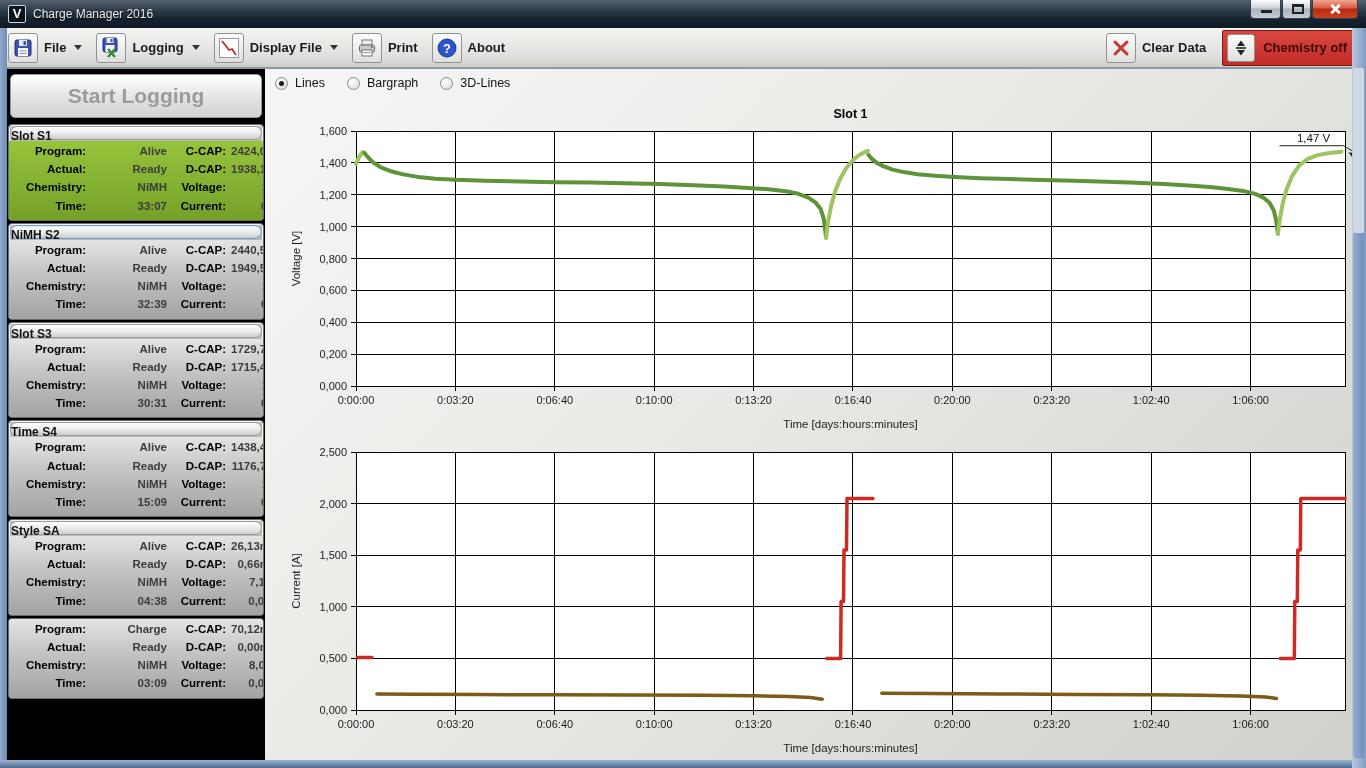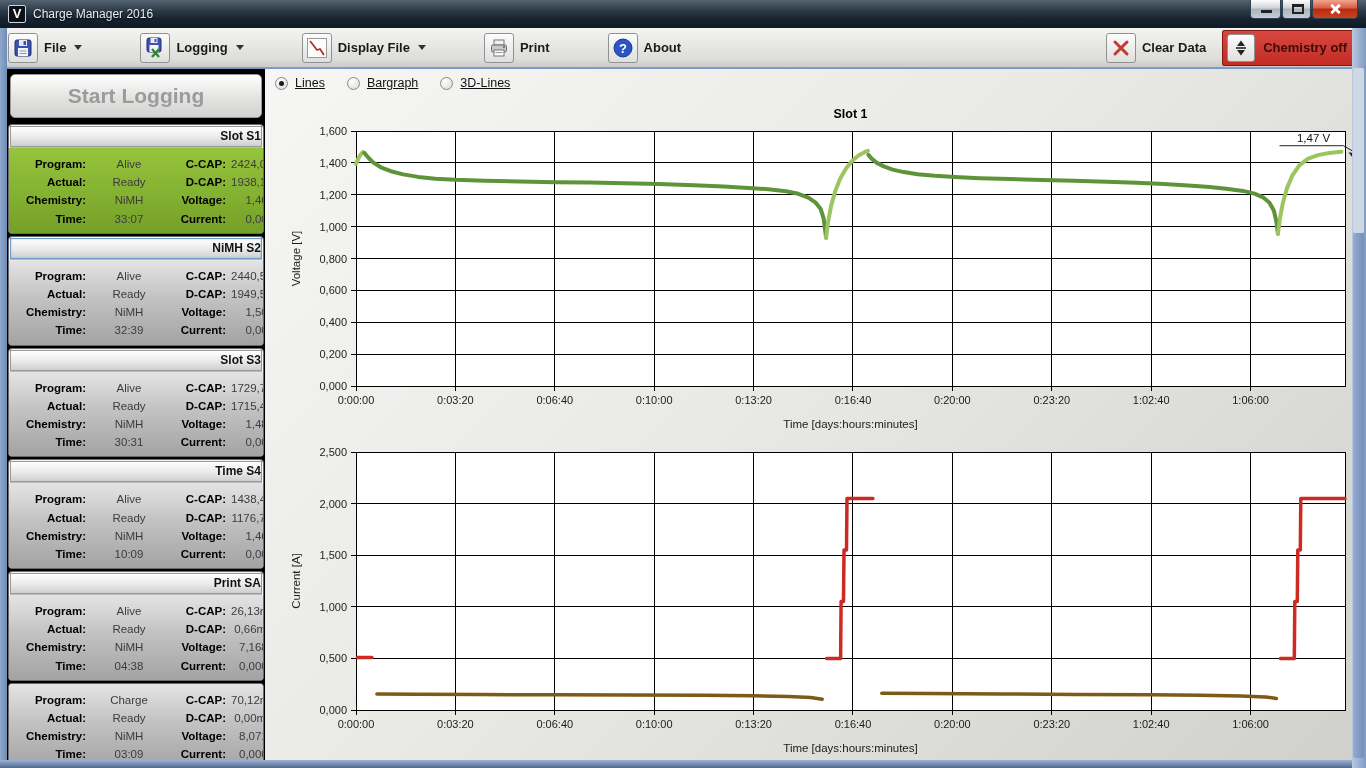--- a/index.html
+++ b/index.html
@@ -30,54 +30,54 @@
   .edge-b { position:absolute; left:0; bottom:0; right:0; height:8px;
     background:linear-gradient(180deg,#9db4d4,#4e6档690 60%,#3d5272); background:linear-gradient(180deg,#9db4d4,#50688e); }
   .edge-r { position:absolute; right:0; top:28px; bottom:0; width:14px;
     background:linear-gradient(90deg,#b9c9de,#7f9ac2); }
   .scroll-track { position:absolute; right:2px; top:40px; width:11px; height:165px; background:#cfd9e6; border-radius:2px; }
   .scroll-thumb { position:absolute; right:2px; top:205px; width:11px; bottom:10px; background:linear-gradient(90deg,#96abd0,#7390bd); border-radius:2px; }
 
   
   .toolbar { position:absolute; left:0; top:28px; right:0; height:40px;
     background:linear-gradient(180deg,#f4f4f1,#dddedb 80%,#cbccc8);
-    border-bottom:1px solid #9a9a96; display:flex; align-items:center; padding:0 8px;gap:44px; }
+    border-bottom:1px solid #9a9a96; display:flex; align-items:center; padding:0 8px; }
   .tbtn { display:flex; align-items:center; gap:6px; margin-right:14px; cursor:default; }
   .tico { width:30px; height:30px; background:linear-gradient(180deg,#fcfcfc,#dfe0dd);
     border:1px solid #8f9290; border-radius:3px; display:flex; align-items:center; justify-content:center; }
   .tlabel { font-size:13px; font-weight:bold; color:#1a1a1a; }
   .tarrow { width:0; height:0; border-left:4px solid transparent; border-right:4px solid transparent; border-top:5px solid #333; margin-left:2px; }
   .tb-right { margin-left:auto; display:flex; align-items:center; }
   .autoscroll { display:flex; align-items:center; gap:8px; background:linear-gradient(180deg,#d8473f,#c22d26);
     border:1px solid #7e1812; border-radius:2px; padding:3px 10px 3px 4px; margin-left:16px; }
   .autoscroll .tico { width:28px; height:28px; }
   .autoscroll .tlabel { color:#3f0a06; }
 
   
   .sidebar { position:absolute; left:7px; top:69px; width:258px; bottom:8px; background:#000; }
   .startlog { margin:5px 3px 6px 3px; height:44px; border:1px solid #9a9a9a; border-radius:5px;
     background:linear-gradient(180deg,#ffffff,#e3e3e1 55%,#d2d2d0);
     color:#9b9b9b; font-size:21px; font-weight:bold; display:flex; align-items:center; justify-content:center; }
   .slot { margin:0 1px 2px 1px; border:1px solid #6a6a6a; border-radius:4px; overflow:hidden;
     box-shadow:inset 0 0 0 1px #f4f4f4; background:#bbb; }
-  .slot-head { height:21px; margin:1px; border:1px solid #9a9a9a; border-radius:0;
+  .slot-head { height:14px; margin:1px; border:1px solid #9a9a9a; border-radius:7px;
     background:linear-gradient(180deg,#ffffff,#e9e9e9 55%,#cfcfcf);
-    font-size:12px; font-weight:bold; color:#111; text-align:right; line-height:19px; }
+    font-size:12px; font-weight:bold; color:#111; text-align:left; line-height:19px; }
   .slot.focus .slot-head { border-color:#6f9fc8; box-shadow:0 0 2px #8fc0e8 inset; }
-  .slot-body { padding:7px 6px 5px 2px; display:grid; grid-template-columns:80px 76px 64px 1fr;
+  .slot-body { padding:1px 6px 5px 2px; display:grid; grid-template-columns:80px 76px 64px 1fr;
     grid-auto-rows:18.2px; font-size:11.5px; align-items:center;
     background:linear-gradient(180deg,#e4e4e4,#c2c2c2 45%,#a3a3a3); }
   .slot.green .slot-body { background:linear-gradient(180deg,#96c43c,#83b131 55%,#74a028); }
   .lbl { font-weight:bold; color:#000; text-align:right; padding-right:5px; }
-  .val { color:#3c3c3c; text-align:center; }
+  .val { color:#3c3c3c; text-align:right;font-weight:bold; }
 
   
   .main { position:absolute; left:265px; top:69px; right:14px; bottom:8px;
     background:linear-gradient(135deg,#f6f6f4 0%,#e9e9e6 45%,#d0d0cc 100%); }
-  .radios { position:absolute; left:10px; top:7px; display:flex; align-items:center; gap:22px; font-size:12.5px; color:#111;text-decoration:underline; }
+  .radios { position:absolute; left:10px; top:7px; display:flex; align-items:center; gap:22px; font-size:12.5px; color:#111; }
   .radio-item { display:flex; align-items:center; gap:7px; }
   .rb { width:13px; height:13px; border-radius:50%; border:1px solid #8a8a8a;
     background:radial-gradient(circle at 35% 30%,#fff,#d8d8d8); position:relative; }
   .rb.sel:after { content:""; position:absolute; left:3px; top:3px; width:5px; height:5px; border-radius:50%; background:#1a1a1a; }
 
   .chart { position:absolute; }
   #chart-top { left:5px; top:30px; }
   #chart-bottom { left:5px; top:371px; }
   svg text { font-family:"Liberation Sans", sans-serif; }
   .c-tick { font-size:11px; fill:#1c1c1c; }
@@ -263,27 +263,27 @@
              <div class="val">1438,44mAh</div>
             <div class="lbl">Actual:</div>
              <div class="val">Ready</div>
              <div class="lbl">D-CAP:</div>
              <div class="val">1176,74mAh</div>
             <div class="lbl">Chemistry:</div>
              <div class="val">NiMH</div>
              <div class="lbl">Voltage:</div>
              <div class="val">1,461V</div>
             <div class="lbl">Time:</div>
-             <div class="val">10:09</div>
+             <div class="val">15:09</div>
              <div class="lbl">Current:</div>
              <div class="val">0,000A</div>
           </div>
         </div>
         <div class="slot">
-          <div class="slot-head">Print SA</div>
+          <div class="slot-head">Style SA</div>
                  <div class="slot-body">
             <div class="lbl">Program:</div>
              <div class="val">Alive</div>
              <div class="lbl">C-CAP:</div>
              <div class="val">26,13mAh</div>
             <div class="lbl">Actual:</div>
              <div class="val">Ready</div>
              <div class="lbl">D-CAP:</div>
              <div class="val">0,66mAh</div>
             <div class="lbl">Chemistry:</div>

